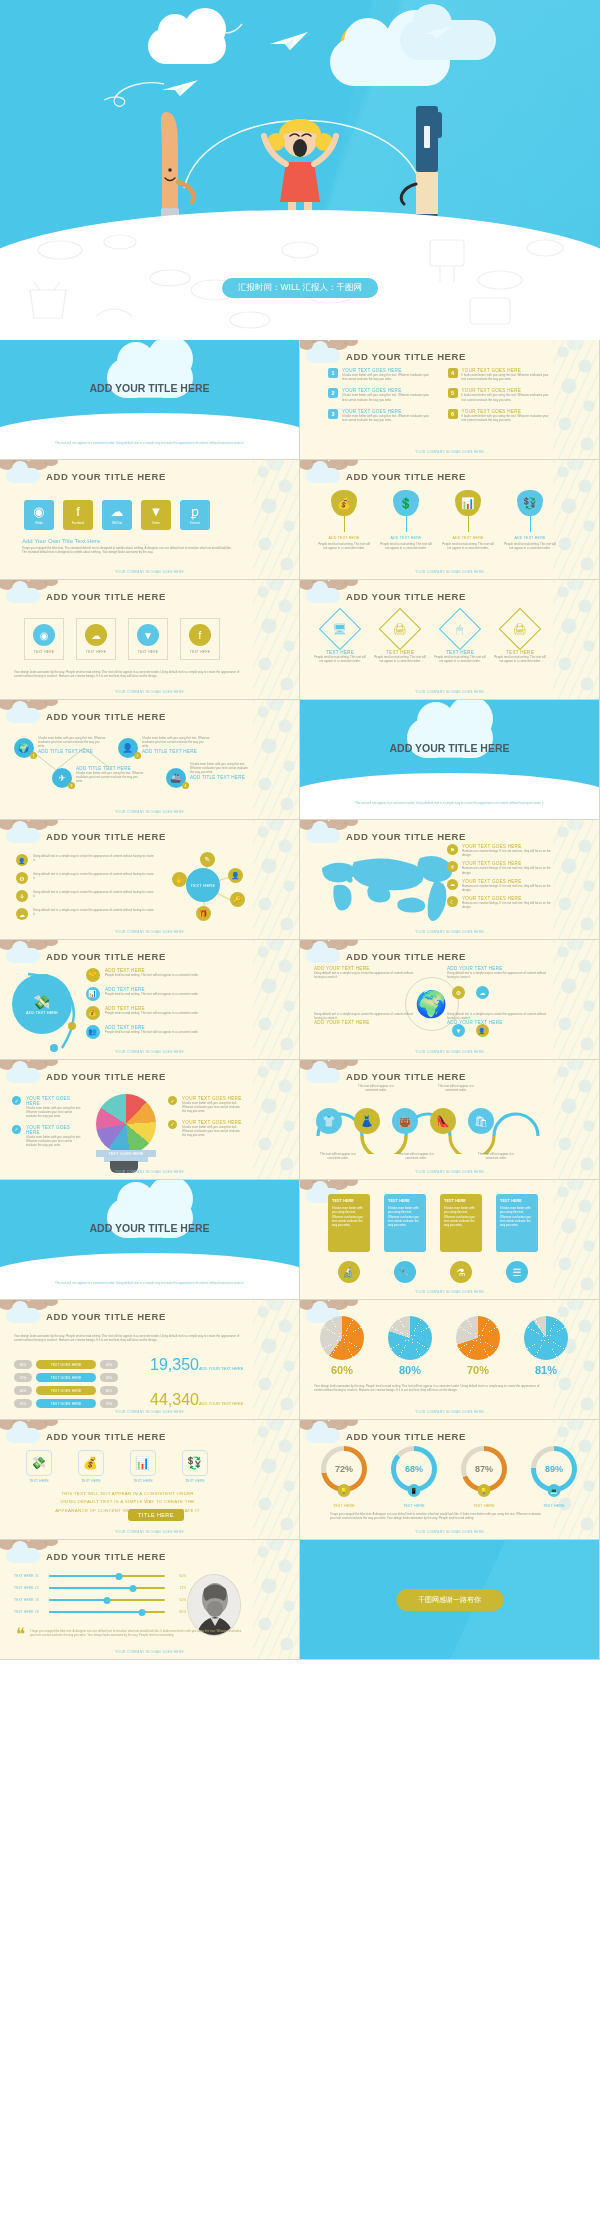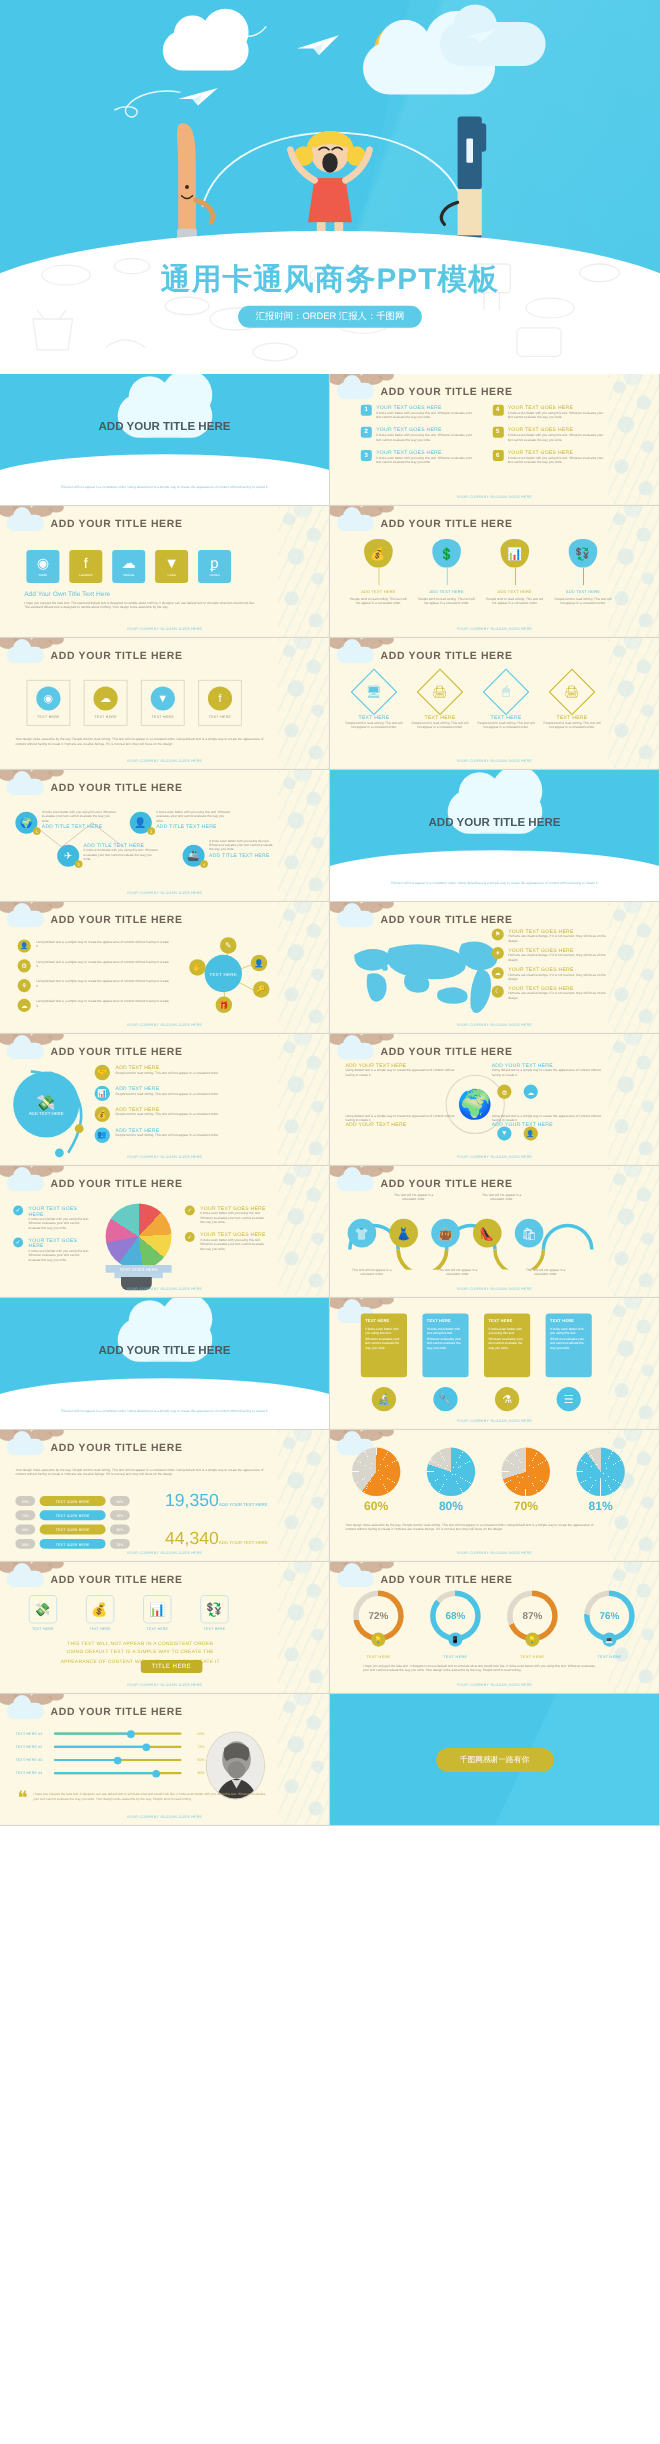--- a/index.html
+++ b/index.html
@@ -310,22 +310,21 @@
         <rect x="430" y="20" width="34" height="26" rx="3"></rect>
           <path d="M440 46 v16 M454 46 v16"></path>
         <ellipse cx="500" cy="60" rx="22" ry="9"></ellipse>
           <ellipse cx="545" cy="28" rx="18" ry="8"></ellipse>
         <rect x="470" y="78" width="40" height="26" rx="4"></rect>
         <ellipse cx="250" cy="100" rx="20" ry="8"></ellipse>
         <path d="M96 96 q18 -14 36 0"></path>
       </g>
     </svg>
 
-    <div class="hero-title">通用卡通风商务PPT模板</div>
-    <div class="hero-sub">汇报时间：ORDER  汇报人：千图网</div>
+    <div class="hero-sub">汇报时间：WILL  汇报人：千图网</div>
   </div>
 
   <div class="grid">
 
     <div class="slide blue bluecover">
       <div class="bcloud"></div>
       <div class="btitle">ADD YOUR TITLE HERE</div>
       <div class="bline"></div>
       <div class="bground"></div>
       <div class="bsub">This text will not appear in a consistent order. Using default text is a simple way to create the appearance of content without having to create it.</div>
@@ -1060,21 +1059,21 @@
         </div>
         <div class="ringcol">
           <div class="ring" style="background:conic-gradient(#e08a2a 0 69%, #ded9ca 69% 100%);color:#8d867c;">
               <em>87%</em>
             </div>
           <div class="ringpin" style="background:#cbb832;">💡</div>
           <div class="ringlab c-gold">TEXT HERE</div>
         </div>
         <div class="ringcol">
           <div class="ring" style="background:conic-gradient(#4cc3e4 0 76%, #ded9ca 76% 100%);color:#4cb9dd;">
-              <em>76%</em>
+              <em>89%</em>
             </div>
           <div class="ringpin" style="background:#4cc3e4;">💻</div>
           <div class="ringlab c-blue">TEXT HERE</div>
         </div>
       </div>
       <div class="txt-micro" style="position:absolute;left:30px;top:92px;width:212px;">I hope you enjoyed the fake text. A designer can use default text to simulate what text would look like. It looks even better with you using this text. Whoever evaluates your text cannot evaluate the way you write. Your design looks awesome by the way. People tend to read writing.</div>
       <div class="s-foot">YOUR COMPANY SLOGAN GOES HERE</div>
     </div>
 
     <div class="slide">

